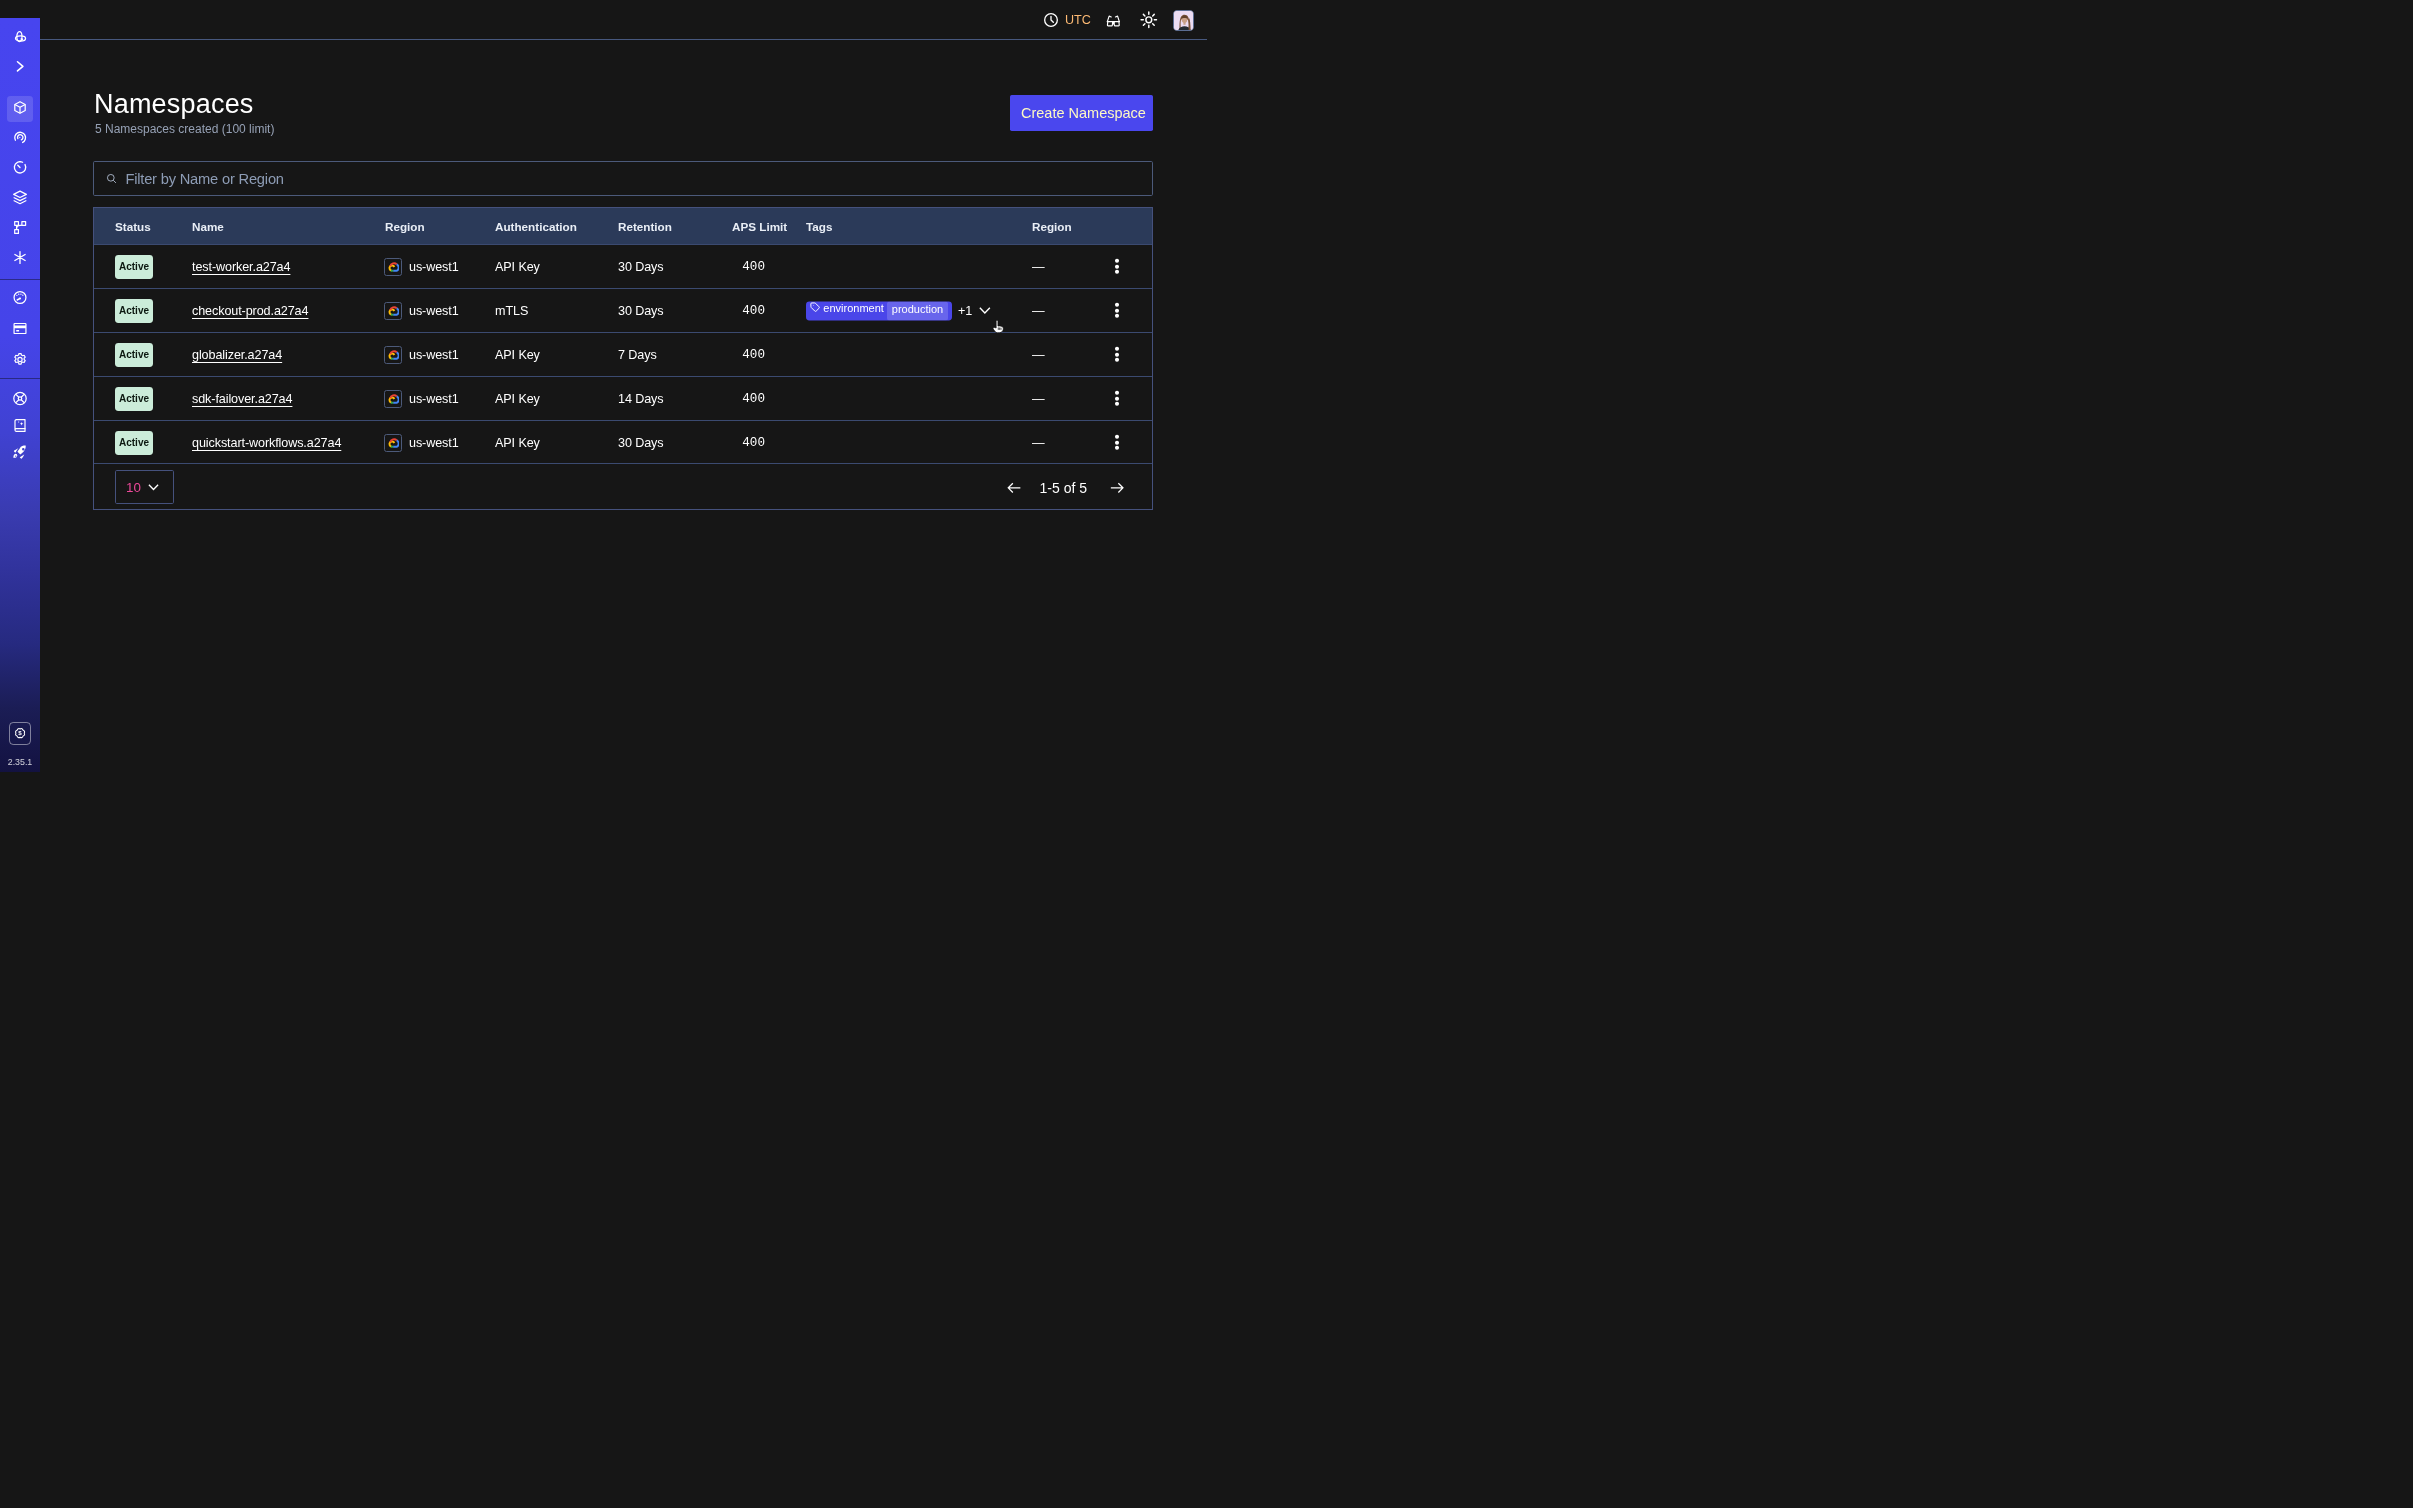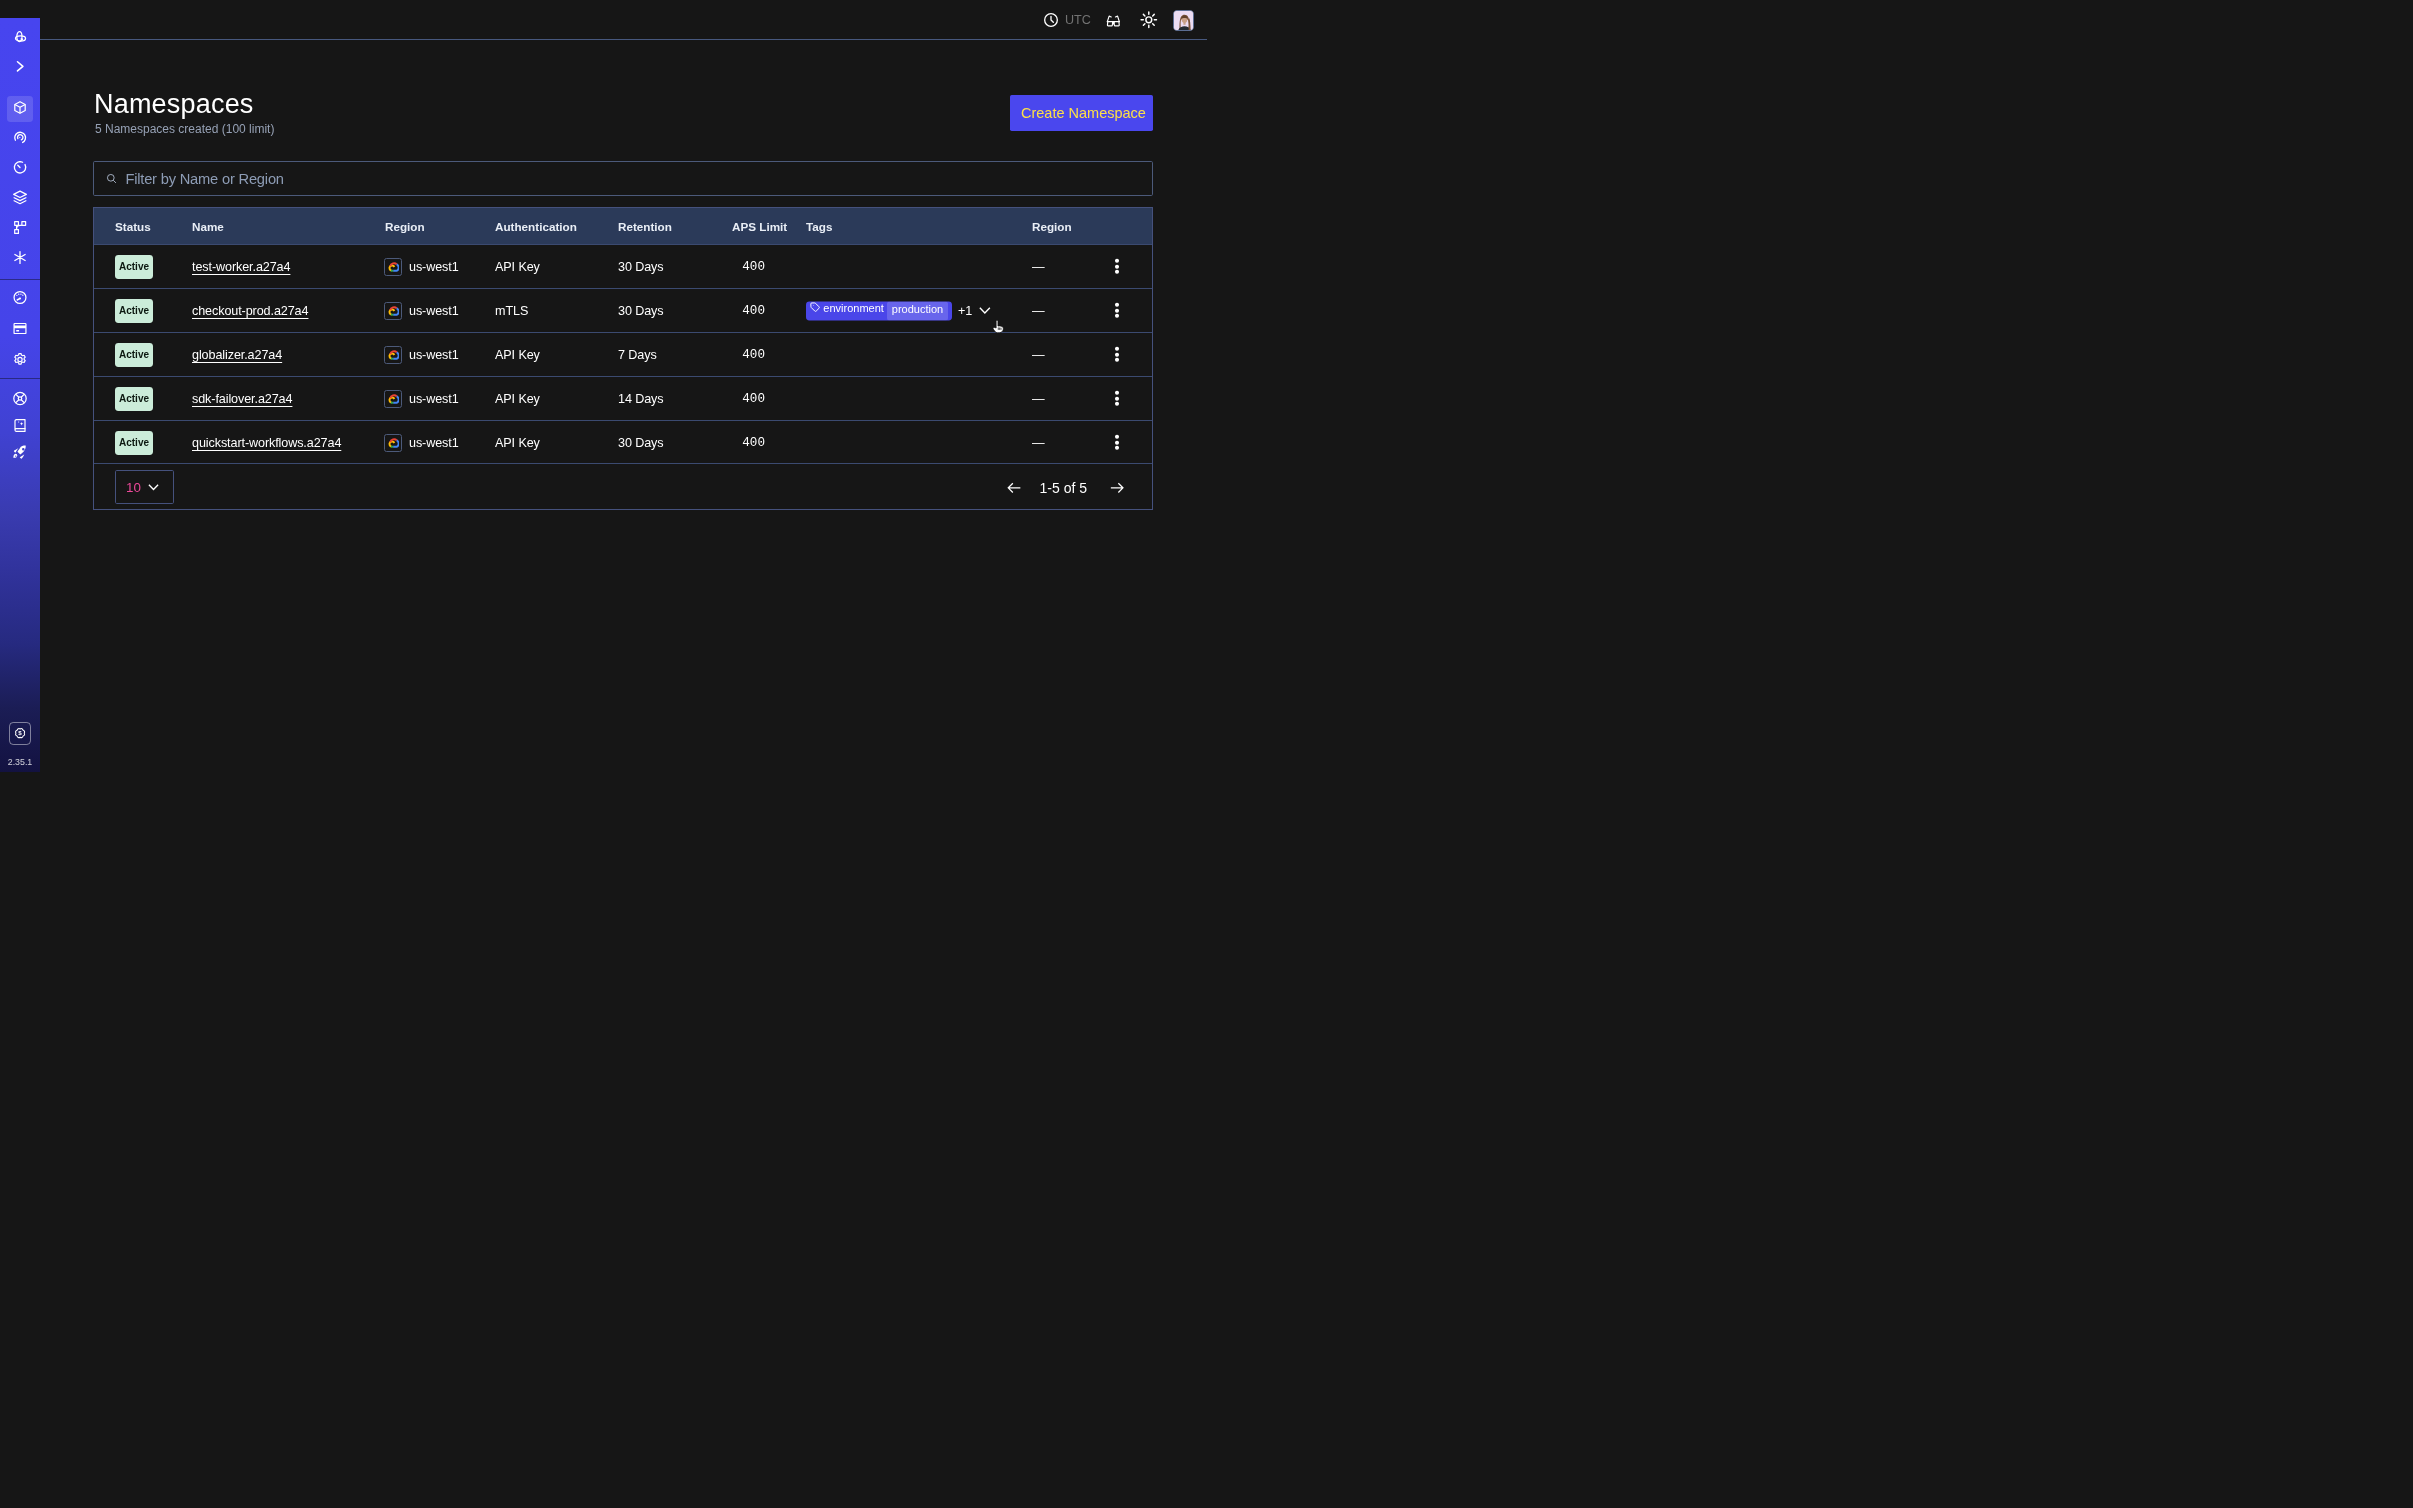--- a/index.html
+++ b/index.html
@@ -16,28 +16,28 @@
   #activebox { position:absolute; left:7px; top:78px; width:26px; height:26px;
     border-radius:3.4px; background:rgba(255,255,255,0.14); }
   #usagebox { position:absolute; left:8.8px; top:704px; width:22.6px; height:22.6px;
     border-radius:4.2px; border:0.8px solid rgba(255,255,255,0.45); }
   #version { position:absolute; left:0; top:739px; width:40px; text-align:center;
     font-size:8.8px; color:rgba(255,255,255,0.8); }
   
   #topbar { position:absolute; left:40px; top:0; width:1167px; height:40px;
     border-bottom:0.8px solid #47587e; }
   #utc { position:absolute; top:0; height:40px; left:1003px; display:flex; align-items:center; gap:5.9px;
-    color:#737373; font-size:13.4px; }
+    color:#fdba74; font-size:13.4px; }
   #avatar { position:absolute; left:1173px; top:9.6px; width:21px; height:21px;
     border-radius:4.2px; border:1.3px solid #5b6d92; overflow:hidden; background:#e9dff0; }
   
   #title { position:absolute; left:94px; top:89px; font-size:27px; color:#fff; letter-spacing:0.2px; }
   #subtitle { position:absolute; left:95px; top:122px; font-size:12px; color:#96a1b5; }
   #createbtn { position:absolute; left:1010px; top:95px; width:143px; height:36px;
-    background:#4a47ee; border-radius:1.7px; color:#fde047; font-size:14.5px;
+    background:#4a47ee; border-radius:1.7px; color:#fef9c3; font-size:14.5px;
     display:flex; align-items:center; padding-left:11px; white-space:nowrap; }
   #search { position:absolute; left:93px; top:161px; width:1060px; height:35px;
     border:0.8px solid #4c5a7a; border-radius:1.7px; display:flex; align-items:center; }
   #search .ph { color:#8d9cb5; font-size:14.7px; letter-spacing:-0.2px; margin-left:6.7px; }
   #search svg { margin-left:11.3px; }
   
   #tbl { position:absolute; left:93px; top:207px; width:1060px; height:303px;
     border:0.8px solid #45517d; }
   #thead { position:absolute; left:0; top:0; width:100%; height:36px; background:#2b3a59;
     color:#e9eef6; font-size:11.7px; font-weight:700; letter-spacing:0; }

